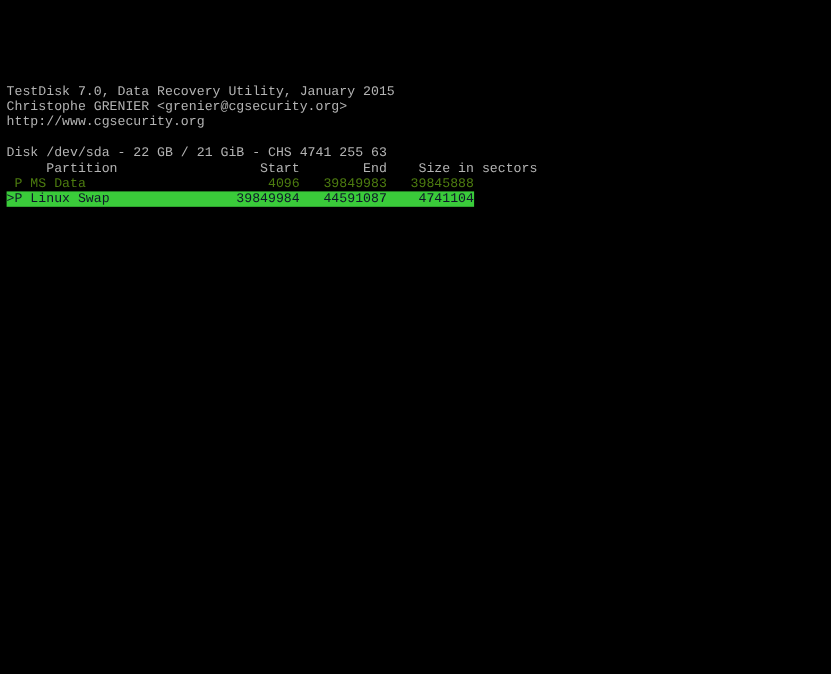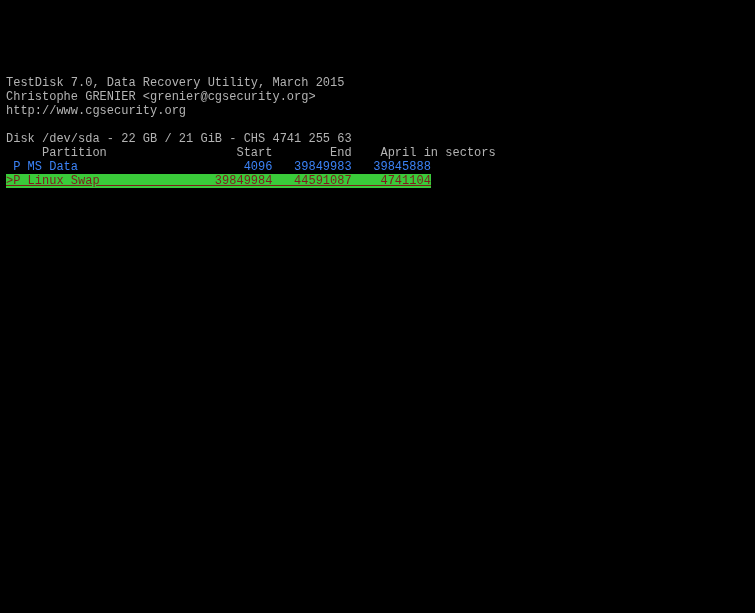--- a/index.html
+++ b/index.html
@@ -13,41 +13,40 @@
       font-family: "Courier New", Courier, monospace;
       font-size: 12px;
       line-height: 14px;
       width: 755px;
       height: 613px;
       padding: 6px 6px;
       white-space: pre;
       overflow: hidden;
     }
     .row-green {
-      color: #3b82f6;
+      color: #4d7c0f;
     }
     .row-selected {
       background: #3ACB3A;
-      color: #7f1d1d;
+      color: #0f172a;
       display: inline-block;
-      text-decoration: underline;
     }
   </style>
 </head>
 <body>
 
 
 
 <div>
-<span>TestDisk 7.0, Data Recovery Utility, March 2015</span>
+<span>TestDisk 7.0, Data Recovery Utility, January 2015</span>
 <span>Christophe GRENIER &lt;grenier@cgsecurity.org&gt;</span>
 <span>http://www.cgsecurity.org</span>
 
 <span>Disk /dev/sda - 22 GB / 21 GiB - CHS 4741 255 63</span>
-<span>     Partition                  Start        End    April in sectors</span>
+<span>     Partition                  Start        End    Size in sectors</span>
 <span class="row-green"> P MS Data                       4096   39849983   39845888</span>
 <span class="row-selected">&gt;P Linux Swap                39849984   44591087    4741104</span>
 
 
 
 
 
 
 
 

